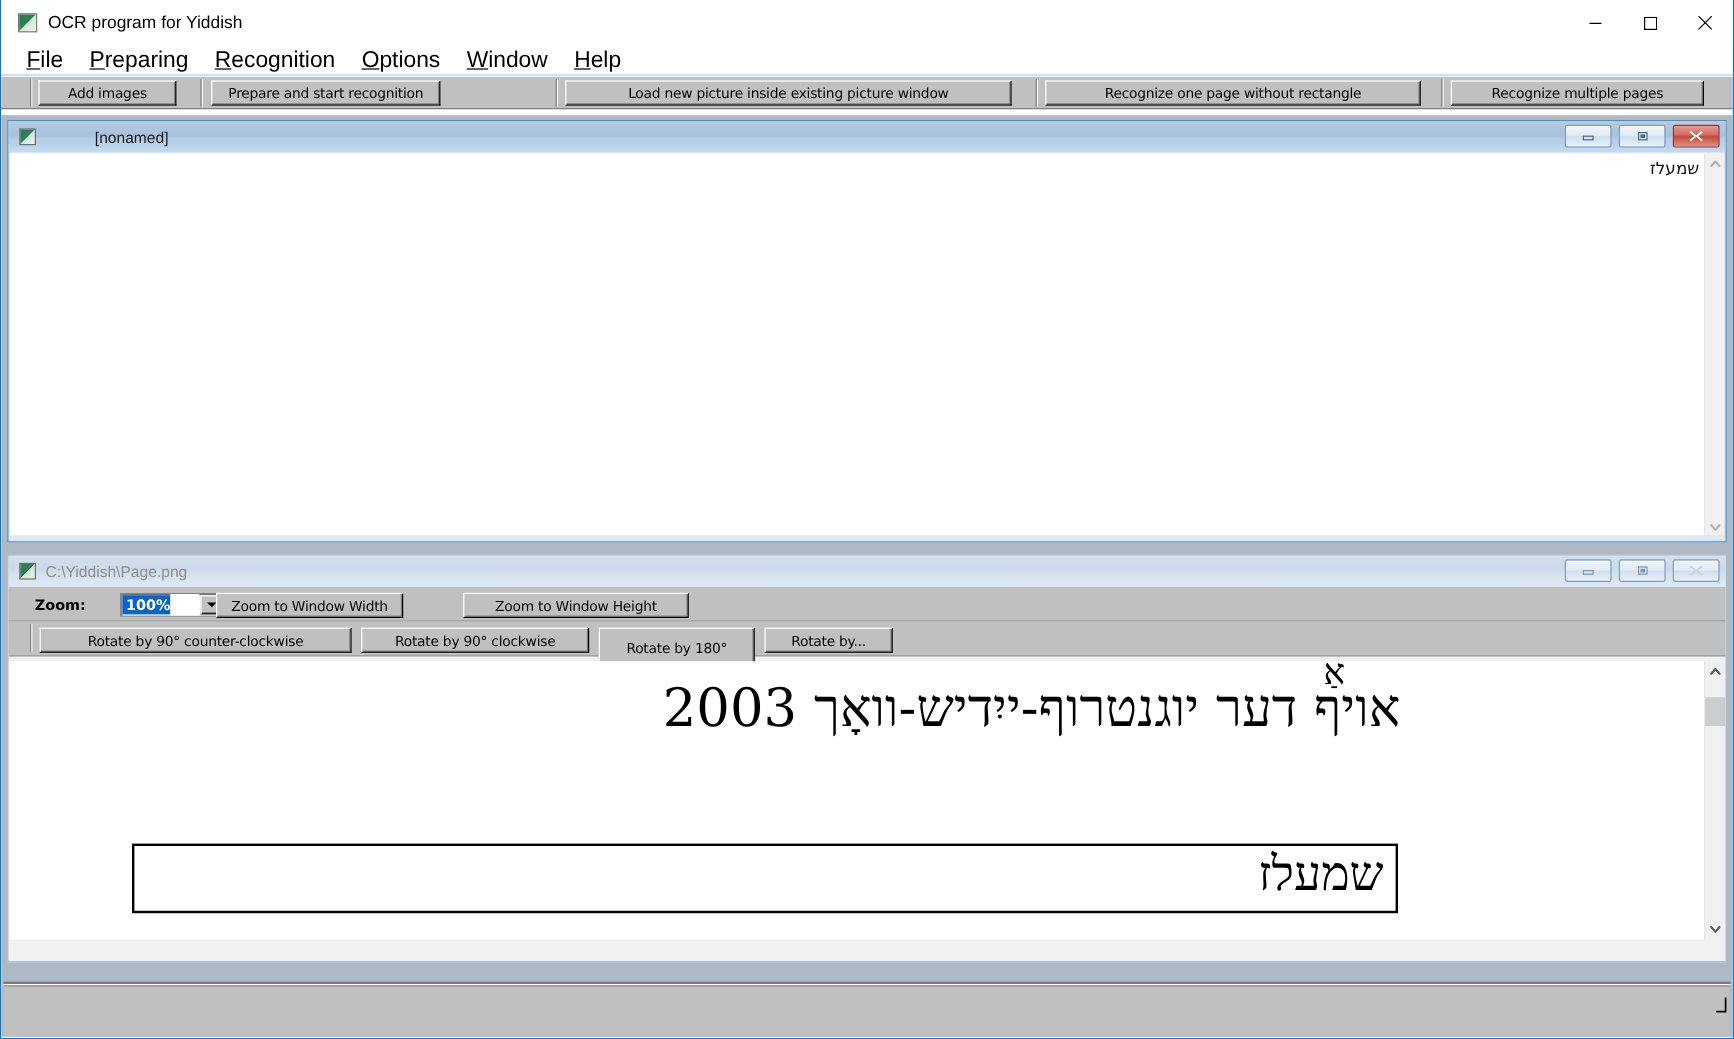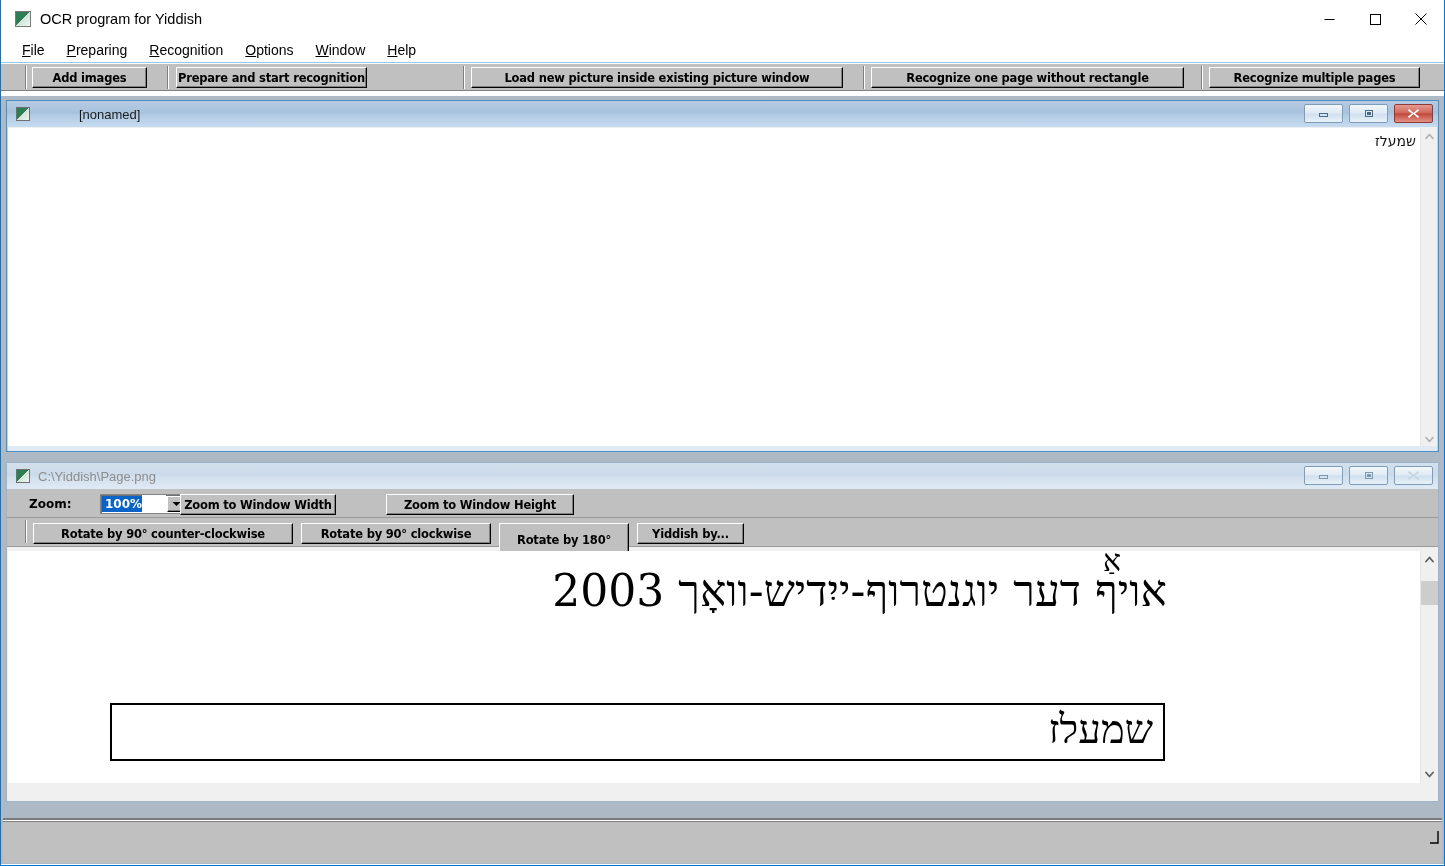--- a/index.html
+++ b/index.html
@@ -59,21 +59,21 @@
   
   #menubar {
     height: 25px;
     background: #ffffff;
     display: flex;
     align-items: center;
     padding-left: 10px;
     border-bottom: 1px solid #9ac9e8;
   }
   .menu-item {
-    font-size: 14px;
+    font-size: 19px;
     color: #000;
     padding: 0 11px;
     white-space: nowrap;
     line-height: 1;
   }
   .menu-item u { text-decoration: underline; }
 
   
   #toolbar {
     height: 28px;
@@ -87,21 +87,21 @@
     top: 3px;
     height: 21px;
     background: #c0c0c0;
     border-top: 1px solid #ffffff;
     border-left: 1px solid #ffffff;
     border-right: 1px solid #000000;
     border-bottom: 1px solid #000000;
     box-shadow: inset -1px -1px 0 #808080;
     font-family: "DejaVu Sans", sans-serif;
     font-size: 11.5px;
-    font-weight: bold;
+    font-weight: normal;
     color: #000000;
     display: flex;
     align-items: center;
     justify-content: center;
     white-space: nowrap;
     letter-spacing: -0.2px;
     cursor: default;
   }
   .tbsep {
     position: absolute;
@@ -491,21 +491,21 @@
         </div>
         <div class="tbbtn" style="left:173px;top:5px;height:21px;width:156px">Zoom to Window Width</div>
         <div class="tbbtn" style="left:379px;top:5px;height:21px;width:188px">Zoom to Window Height</div>
       </div>
 
       <div id="rotate-toolbar" class="view-toolbar">
         <div class="tbsep" style="left:18px;top:2px"></div>
         <div class="tbbtn" style="left:26px;top:5px;height:21px;width:260px">Rotate by 90° counter-clockwise</div>
         <div class="tbbtn" style="left:294px;top:5px;height:21px;width:190px">Rotate by 90° clockwise</div>
         <div class="tbbtn" style="left:492px;top:5px;height:34px;width:130px">Rotate by 180°</div>
-        <div class="tbbtn" style="left:630px;top:5px;height:21px;width:107px">Yiddish by...</div>
+        <div class="tbbtn" style="left:630px;top:5px;height:21px;width:107px">Rotate by...</div>
       </div>
 
       <div id="image-canvas">
         <div id="scan-partial">אַ</div>
         <div id="scan-headline">אויף דער יוגנטרוף-ייִדיש-וואָך 2003</div>
         <div id="scan-box">
           <div id="scan-box-text">שמעלז</div>
         </div>
       </div>
 

